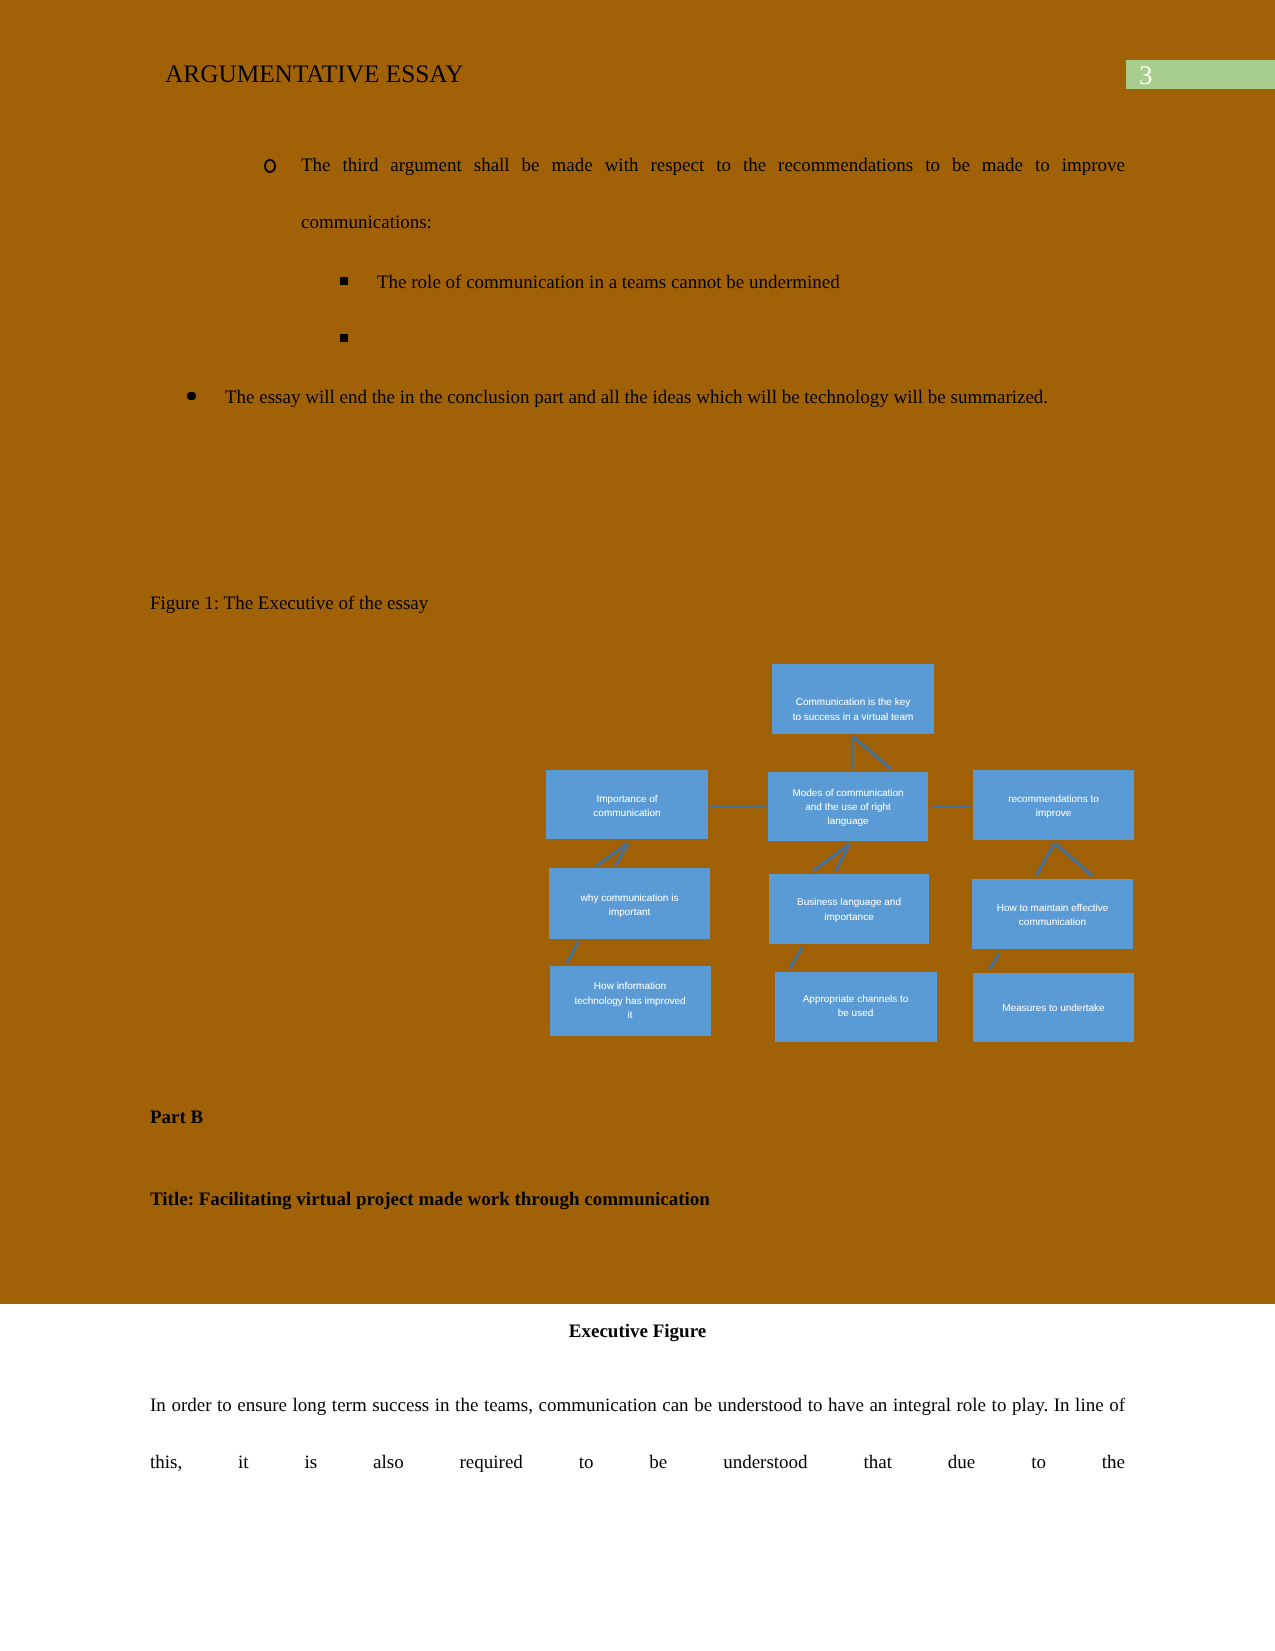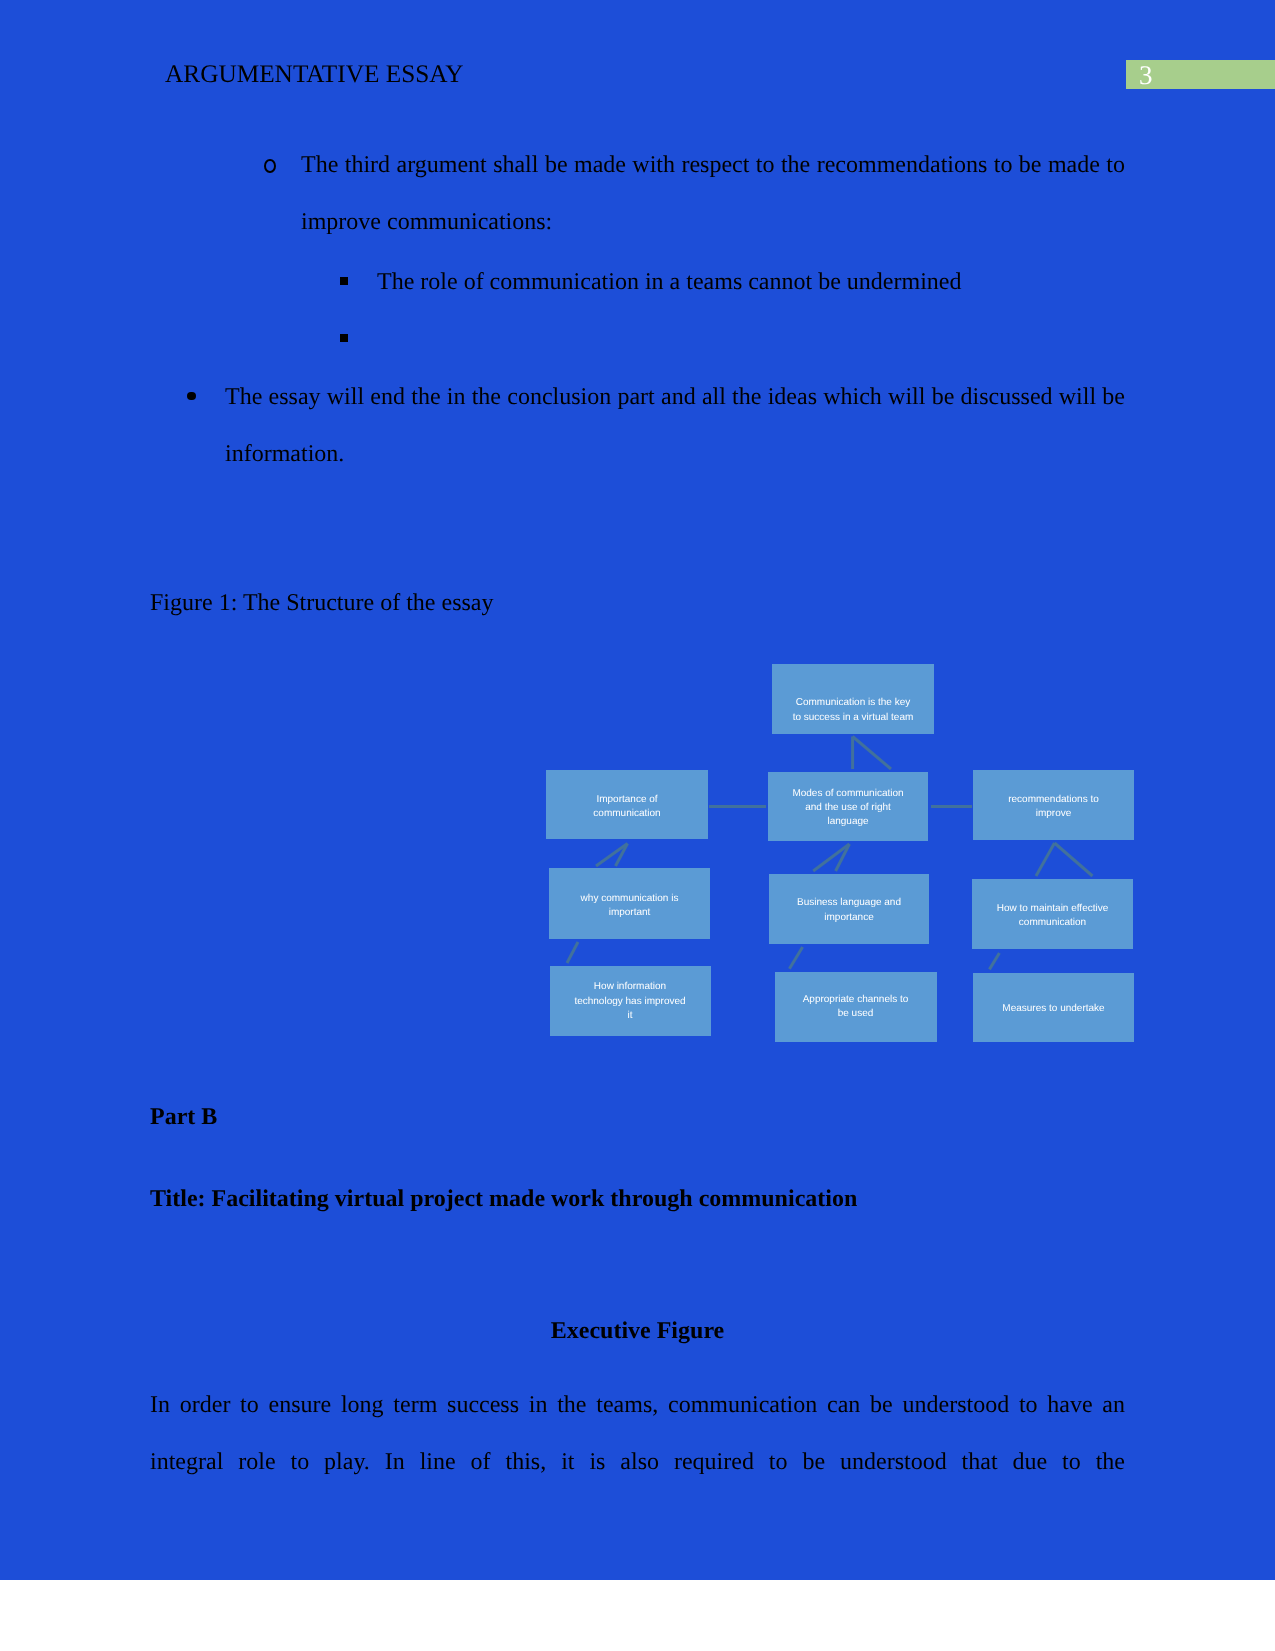--- a/index.html
+++ b/index.html
@@ -7,40 +7,40 @@
   body {
     width:1275px; height:1651px;
     background:#ffffff;
     font-family:"Liberation Serif", serif;
     color:#000000;
     position:relative;
     overflow:hidden;
     -webkit-font-smoothing:antialiased;
     text-rendering:geometricPrecision;
   }
-  .page { position:relative; width:1275px; height:1580px; background:#1d4ed8; }
+  .page { position:relative; width:1275px; height:1304px; background:#a16207; }
 
   
   .hdr-title {
     position:absolute; left:165px; top:62.3px;
     font-size:25.3px; line-height:25px;
     white-space:nowrap;
   }
   .pagenum-box {
     position:absolute; left:1125.5px; top:59.9px;
     width:149.5px; height:29.6px;
     background:#a7ce8c;
   }
   .pagenum-box .pn {
     position:absolute; left:13.5px; top:2.7px;
     color:#ffffff; font-size:27px; line-height:24px;
   }
 
   
-  .tblock { position:absolute; font-size:24px; line-height:57.4px; }
+  .tblock { position:absolute; font-size:19px; line-height:57.4px; }
   .just   { text-align:justify; text-align-last:justify; }
   .justn  { text-align:justify; }
   .sq     { position:absolute; width:7.7px; height:8.1px; background:#000000; }
   .disc   { position:absolute; width:8.8px; height:8.8px; border-radius:50%; background:#000000; }
   .omk    { position:absolute; width:12.2px; height:14.6px; border:2.5px solid #000000;
             border-radius:50%; box-sizing:border-box; }
   .bold   { font-weight:bold; }
 
   
   .dg { position:absolute; left:0; top:0; width:1275px; height:1651px;
@@ -69,23 +69,23 @@
 
   <div class="omk" style="left:264px; top:158.5px;"></div>
   <div class="tblock justn" style="left:301px; top:137px; width:824px;">The third argument shall be made with respect to the recommendations to be made to improve communications:</div>
 
   <div class="sq" style="left:340px; top:277px;"></div>
   <div class="tblock" style="left:377px; top:254px; width:760px;">The role of communication in a teams cannot be undermined</div>
 
   <div class="sq" style="left:340px; top:334px;"></div>
 
   <div class="disc" style="left:187.2px; top:391.6px;"></div>
-  <div class="tblock justn" style="left:225px; top:369px; width:900px;">The essay will end the in the conclusion part and all the ideas which will be discussed will be information.</div>
+  <div class="tblock justn" style="left:225px; top:369px; width:900px;">The essay will end the in the conclusion part and all the ideas which will be technology will be summarized.</div>
 
-  <div class="tblock" style="left:150px; top:575px;">Figure 1: The Structure of the essay</div>
+  <div class="tblock" style="left:150px; top:575px;">Figure 1: The Executive of the essay</div>
 
   <div class="dg" id="diagram">
     <svg class="dgsvg" width="1275" height="1651" viewBox="0 0 1275 1651">
       <g id="edges" fill="none" stroke-width="3" stroke-linecap="butt" stroke="#41719c">
           <path d="M852.6 736.5 L852.6 769"></path>
           <path d="M852.6 736.5 L891 769"></path>
           <path d="M709 806.5 L766 806.5"></path>
           <path d="M931 806.5 L972 806.5"></path>
           <path d="M627.5 843.5 L596 866"></path>
           <path d="M627.5 843.5 L615.5 866"></path>

